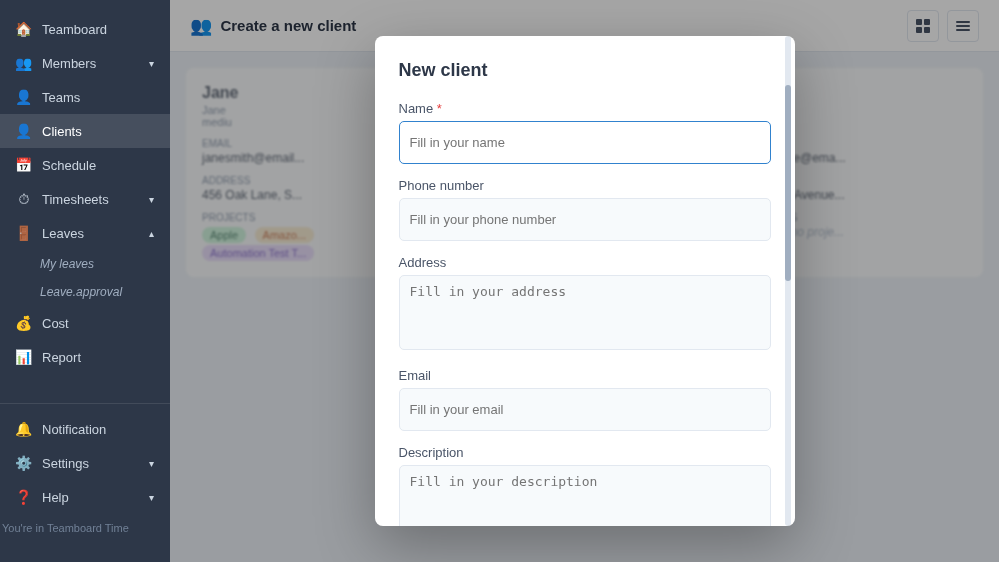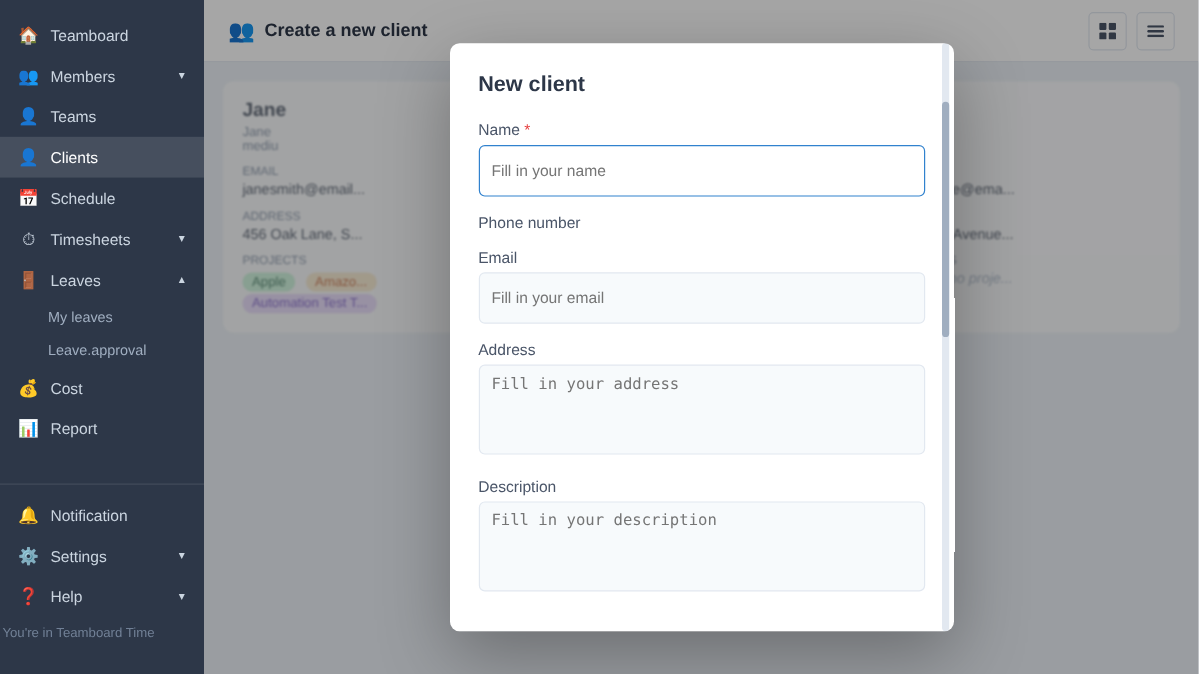--- a/index.html
+++ b/index.html
@@ -29,20 +29,21 @@
     .sidebar-item .icon { width: 16px; height: 16px; display: flex; align-items: center; justify-content: center; font-size: 14px; }
     .sidebar-item .chevron { margin-left: auto; font-size: 10px; }
     .sidebar-sub-item {
       display: flex;
       align-items: flex-start;
       padding: 7px 16px 7px 40px;
       cursor: pointer;
       font-size: 12px;
       color: #a0aec0;
       gap: 10px;
+      font-style: italic;
     }
     .sidebar-footer {
       margin-top: auto;
       padding: 8px 0;
       border-top: 1px solid rgba(255,255,255,0.1);
     }
     .sidebar-bottom-text {
       padding: 8px 2px;
       font-size: 11px;
       color: #718096;
@@ -317,33 +318,34 @@
       <div class="form-group">
         <label class="form-label">
           <span>Name</span>
           <span class="required"> *</span>
         </label>
         <input type="text" class="form-input focused" placeholder="Fill in your name" style="">
       </div>
 
       <div class="form-group">
         <label class="form-label">Phone number</label>
+        <input type="text" class="form-input" placeholder="Fill in your phone number" style="">
+      </div>
+
+      <div class="form-group">
+        <label class="form-label">Address</label>
+        <textarea class="form-textarea" placeholder="Fill in your address" style=""></textarea>
       </div>
 
       <div class="form-group">
         <label class="form-label">Email</label>
         <input type="text" class="form-input" placeholder="Fill in your email" style="">
       </div>
 
       <div class="form-group">
-        <label class="form-label">Address</label>
-        <textarea class="form-textarea" placeholder="Fill in your address" style=""></textarea>
-      </div>
-
-      <div class="form-group">
         <label class="form-label">Description</label>
         <textarea class="form-textarea" placeholder="Fill in your description" style=""></textarea>
       </div>
 
       <div class="scrollbar-track" style="position:absolute; right:4px; top:0; bottom:0; width:6px;">
         <div class="scrollbar-thumb"></div>
       </div>
     </div>
   </div>
 </div>

